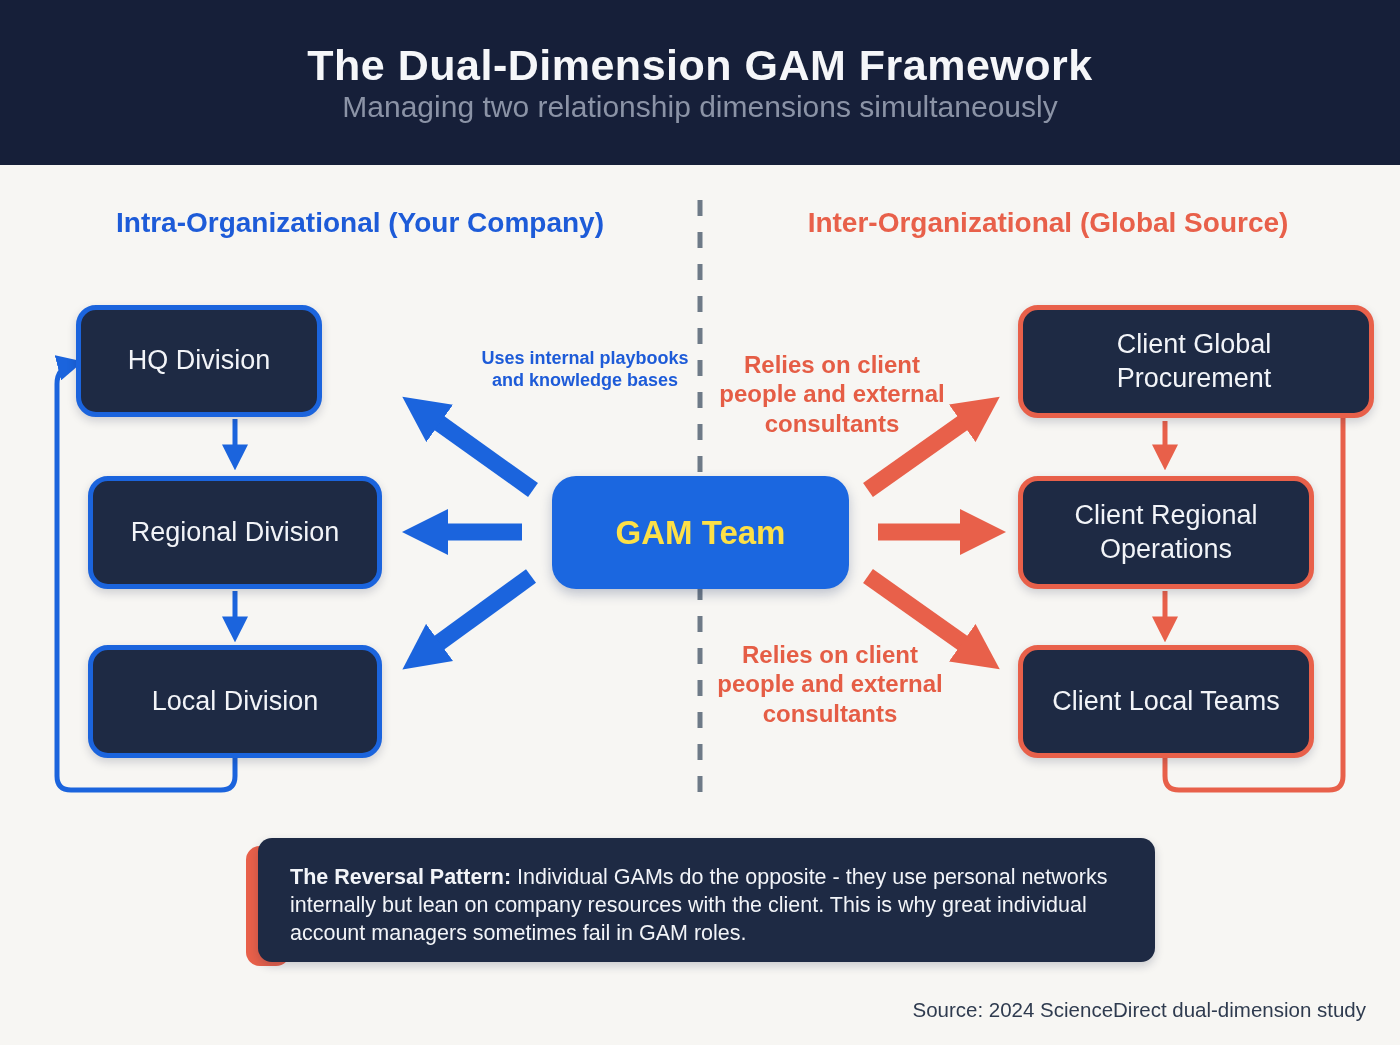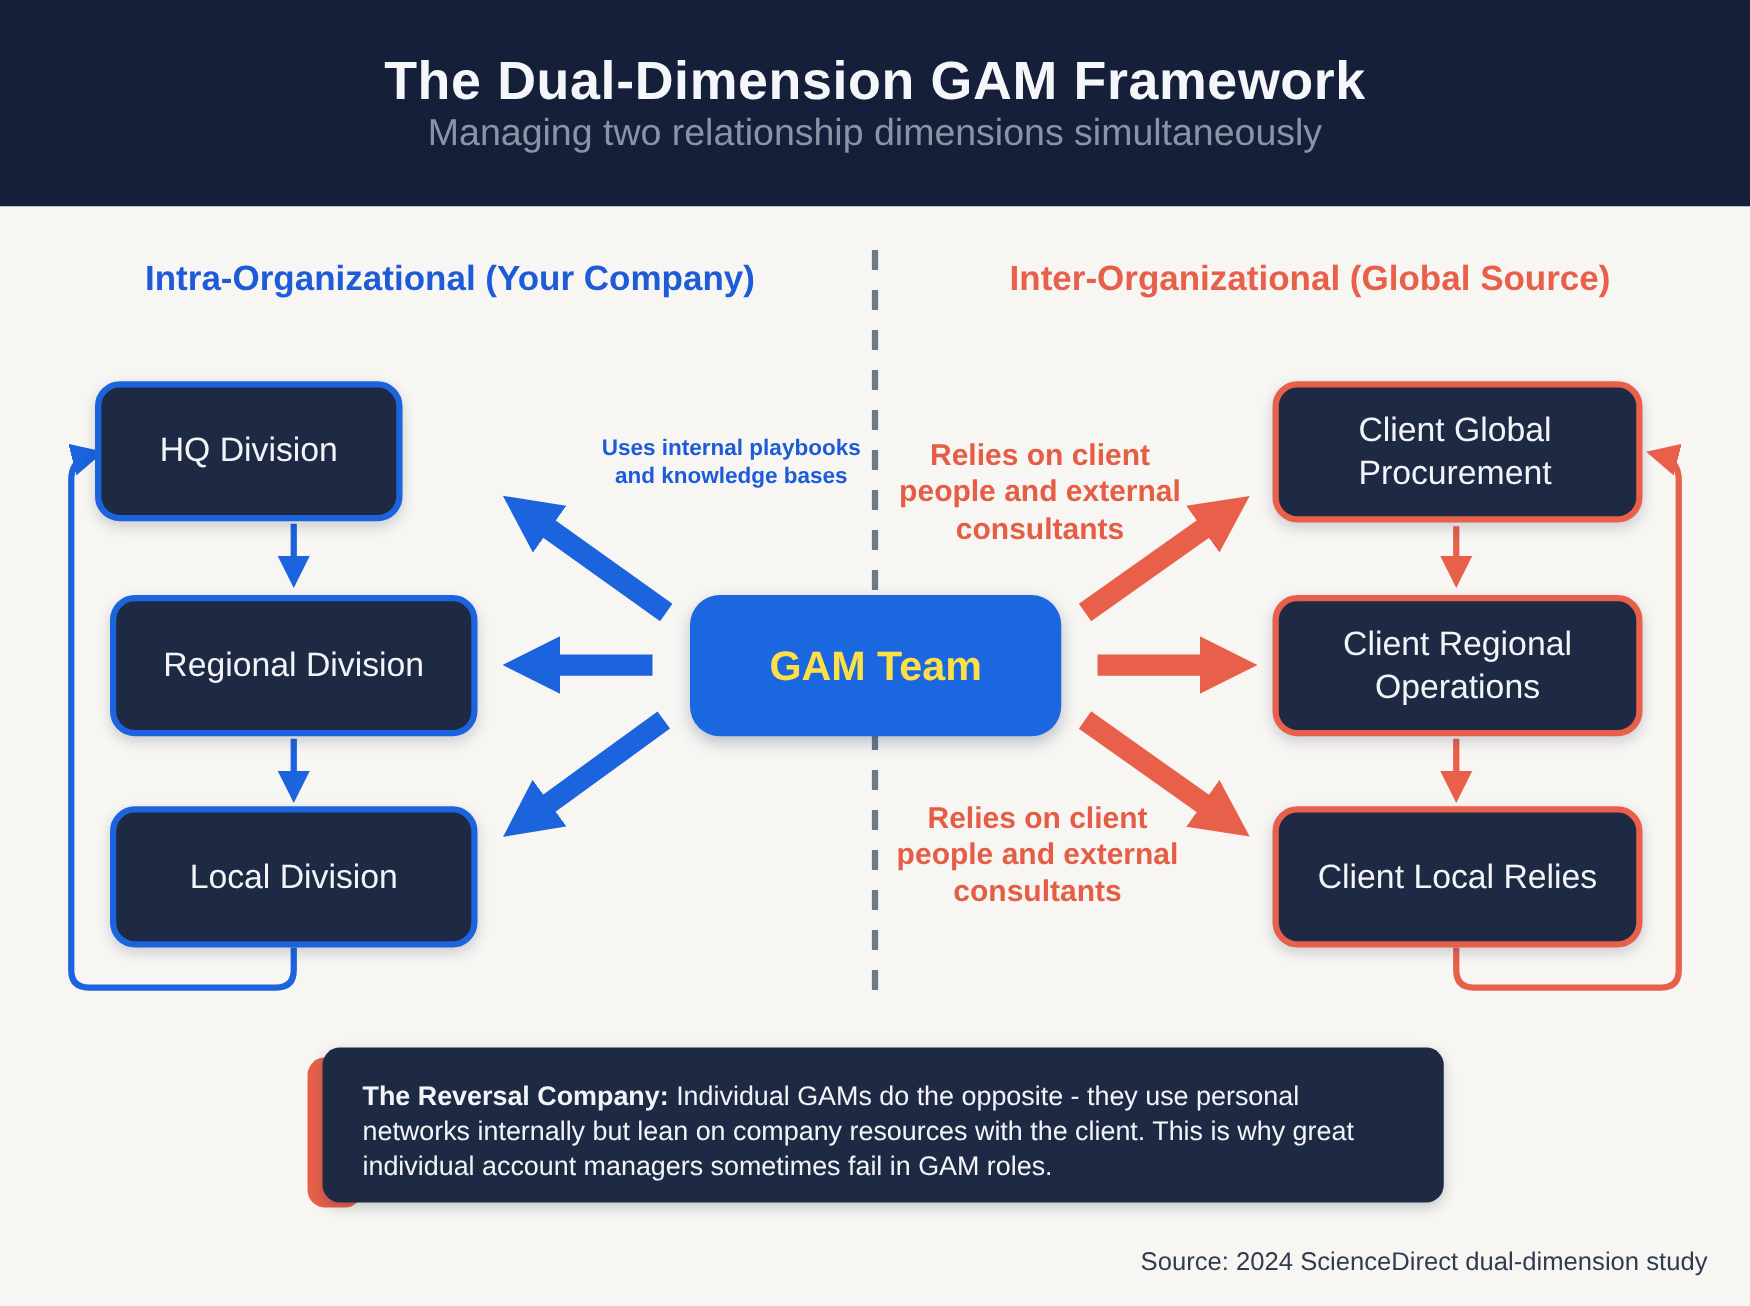--- a/index.html
+++ b/index.html
@@ -138,34 +138,34 @@
     <span>Regional Division</span>
   </div>
   <div class="node blue" style="left:88px; top:645px; width:294px; height:113px;">
     <span>Local Division</span>
   </div>
 
   <div class="node gam" style="left:552px; top:476px; width:297px; height:113px;">
     <span>GAM Team</span>
   </div>
 
-  <div class="node orange" style="left:1018px; top:305px; width:296px; height:113px;padding-left:16px;">
+  <div class="node orange" style="left:1018px; top:305px; width:356px; height:113px;padding-left:16px;">
     <span>Client Global Procurement</span>
   </div>
   <div class="node orange" style="left:1018px; top:476px; width:296px; height:113px;">
     <span>Client Regional Operations</span>
   </div>
   <div class="node orange" style="left:1018px; top:645px; width:296px; height:113px;">
-    <span>Client Local Relies</span>
+    <span>Client Local Teams</span>
   </div>
 
   <div class="ann blue" style="left:470px; top:348px; width:230px;">Uses internal playbooks and knowledge bases</div>
   <div class="ann orange" style="left:708px; top:350px; width:248px;">Relies on client people and external consultants</div>
   <div class="ann orange" style="left:706px; top:640px; width:248px;">Relies on client people and external consultants</div>
 
   <div class="note-accent"></div>
   <div class="note">
-    <b>The Reversal Company:</b><span> Individual GAMs do the opposite - they use personal networks internally but lean on company resources with the client. This is why great individual account managers sometimes fail in GAM roles.</span>
+    <b>The Reversal Pattern:</b><span> Individual GAMs do the opposite - they use personal networks internally but lean on company resources with the client. This is why great individual account managers sometimes fail in GAM roles.</span>
   </div>
 
   <div class="source">Source: 2024 ScienceDirect dual-dimension study</div>
 
 </div>
 
 </body></html>

